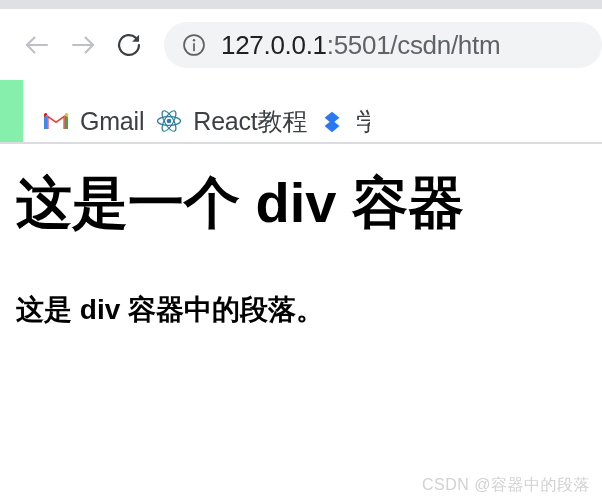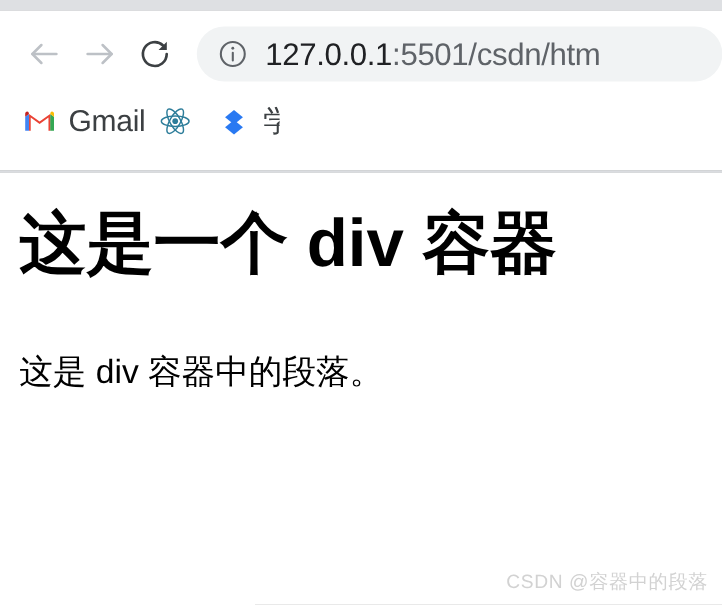--- a/index.html
+++ b/index.html
@@ -13,21 +13,21 @@
     background: #ffffff;
     font-family: "Liberation Sans", "DejaVu Sans", sans-serif;
     -webkit-font-smoothing: antialiased;
   }
 
   
   .browser {
     width: 602px;
     height: 504px;
     position: relative;
-    background: #a3a3a3;
+    background: #86efac;
   }
 
   .tabstrip-remnant {
     height: 9px;
     background: #dee0e3;
     width: 100%;
   }
 
   .toolbar {
     height: 71px;
@@ -79,26 +79,27 @@
     overflow: hidden;
     line-height: 1;
   }
   .url-host { color: #202124; }
   .url-rest { color: #5f6368; }
 
   
   .bookmarks {
     height: 62px;
     display: flex;
-    align-items: flex-start;
+    align-items: flex-end;
     padding-left: 14px;
     box-sizing: border-box;
     background: #ffffff;
     overflow: hidden;
     white-space: nowrap;
+    margin-left: 23px;
   }
   .bm {
     display: flex;
     align-items: center;
     height: 42px;
     padding: 0 6px;
     border-radius: 8px;
     flex: 0 0 auto;
   }
   .bm-icon {
@@ -145,20 +146,21 @@
     color: #000000;
     line-height: 1.05;
     letter-spacing: 0px;
   }
   .page-p {
     margin: 0;
     padding-top: 62px;
     font-size: 28px;
     color: #000000;
     line-height: 1.1;
+    font-weight: bold;
   }
   .page-links {
     margin: 0;
     padding-top: 46px;
     font-size: 30px;
     color: #000000;
     line-height: 1.1;
   }
   .page-links a {
     color: #000000;
@@ -243,20 +245,21 @@
       <span class="bm-icon">
         <svg width="28" height="26" viewBox="0 0 32 30">
           <g fill="none" stroke="#2d7d9a" stroke-width="1.5">
             <ellipse cx="16" cy="15" rx="14.2" ry="5.4"></ellipse>
             <ellipse cx="16" cy="15" rx="14.2" ry="5.4" transform="rotate(60 16 15)"></ellipse>
             <ellipse cx="16" cy="15" rx="14.2" ry="5.4" transform="rotate(120 16 15)"></ellipse>
           </g>
           <circle cx="16" cy="15" r="2.9" fill="#2d7d9a"></circle>
         </svg>
       </span>
+      <span class="bm-label">React教程</span>
     </div>
 
     <div class="bm bm-last">
       <span class="bm-icon">
         <svg width="28" height="24" viewBox="0 0 28 24">
           <polygon points="14,2 22,8.5 14,15 6,8.5" fill="#2979f2"></polygon>
           <polygon points="14,11 22,17.5 14,24 6,17.5" fill="#2979f2"></polygon>
         </svg>
       </span>
       <span class="bm-label bm-clip">学</span>

